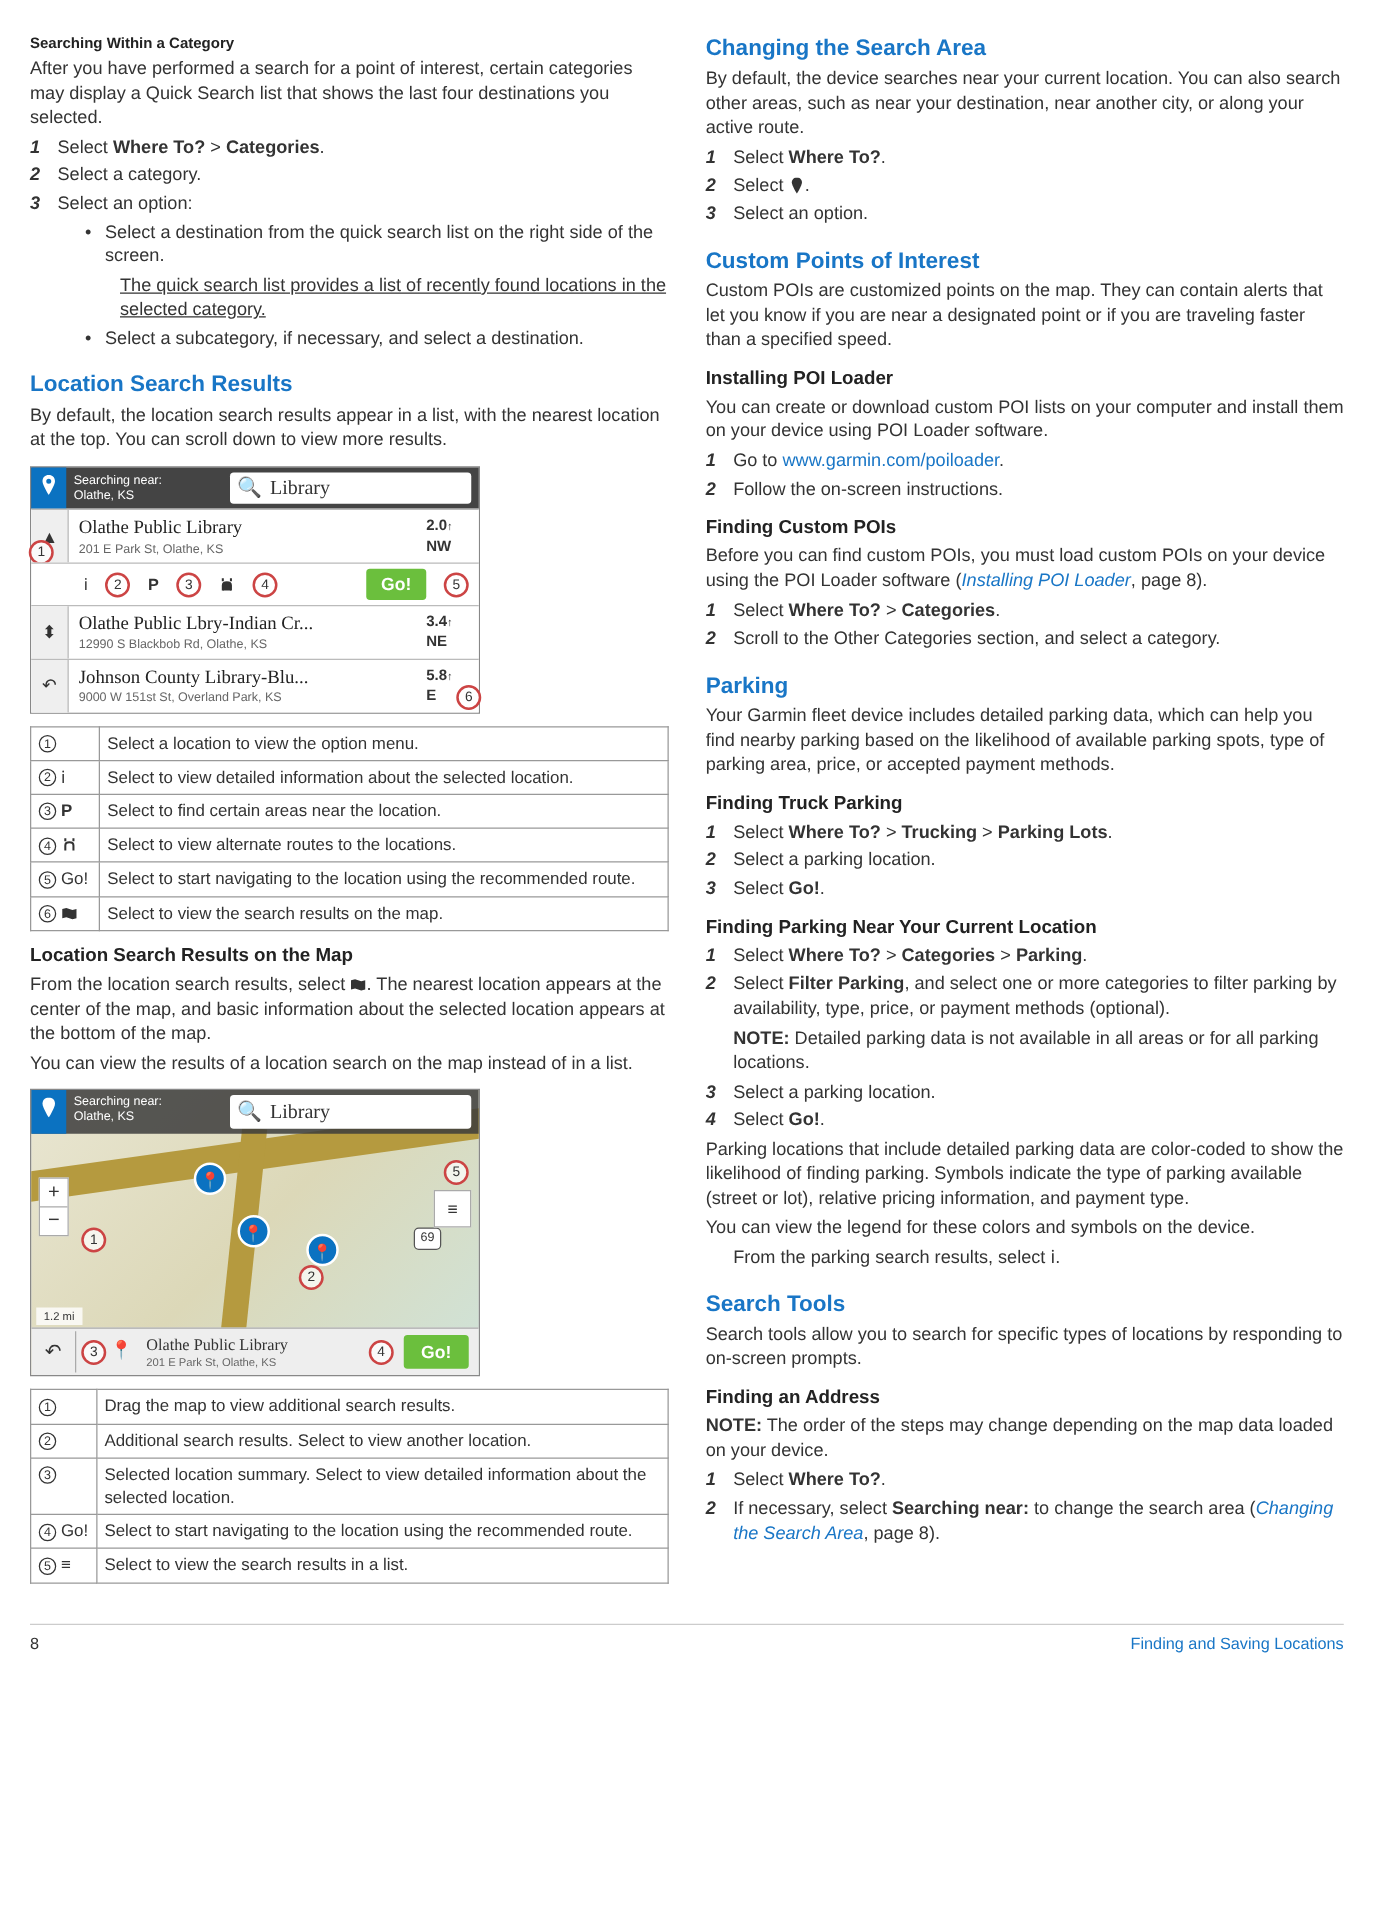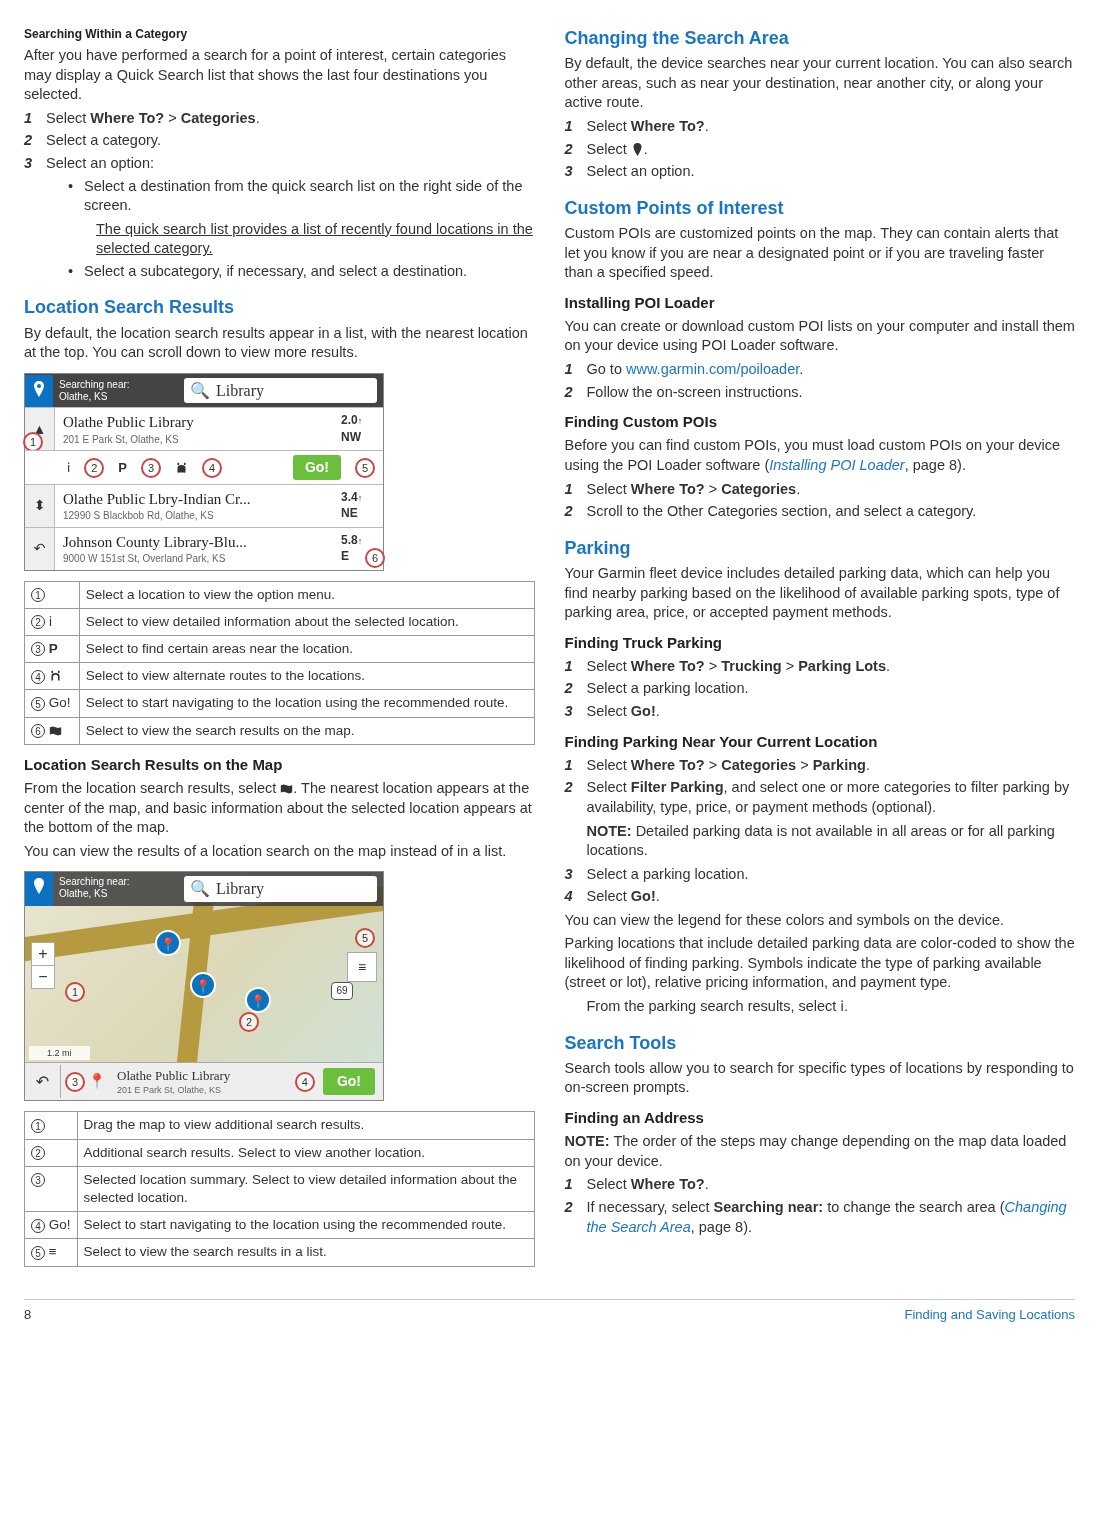--- a/index.html
+++ b/index.html
@@ -46,21 +46,21 @@
   .fig .addr { font-size:10px; color:#666; }
   .fig .dist { width:48px; padding:4px 6px; font-size:12px; font-weight:bold; }
   .fig .iconbar { display:flex; background:#fff; border-top:1px solid #bbb; padding:4px 8px; align-items:center; gap:14px; font-size:13px; }
   .fig .iconbar .sp { flex:1; }
   .fig .go { background:#6bbf3d; color:#fff; padding:3px 12px; border-radius:3px; font-weight:bold; font-size:14px; }
   .mapfig { border:1px solid #888; width:360px; height:230px; margin:10px 0; position:relative; background: linear-gradient(135deg,#e9e6d2 0%, #dcd8b8 50%, #cfe3d9 100%); overflow:hidden; }
   .mapfig .topbar { position:absolute; top:0; left:0; right:0; display:flex; background:rgba(60,60,60,0.85); color:#fff; }
   .mapfig .topbar .search { background:#fff; color:#333; border-radius:3px; margin:4px 6px; padding:2px 6px; font-family: Georgia, serif; font-size:16px; flex:1.6; display:flex; align-items:center; gap:6px;}
   .mapfig .zoom { position:absolute; left:6px; top:70px; background:#fff; border:1px solid #aaa; width:24px; }
   .mapfig .zoom div { text-align:center; font-size:16px; border-bottom:1px solid #aaa; }
-  .mapfig .scale { position:absolute; left:4px; bottom:40px; background:rgba(255,255,255,0.8); font-size:9px; padding:1px 18px; }
+  .mapfig .scale { position:absolute; left:4px; bottom:40px; background:rgba(255,255,255,0.8); font-size:9px; padding:1px 6px; }
   .mapfig .road1 { position:absolute; left:-20px; top:40px; right:-20px; height:24px; background:#b59a3f; transform:rotate(-8deg); }
   .mapfig .road2 { position:absolute; width:20px; top:30px; bottom:30px; left:160px; background:#b59a3f; transform:rotate(6deg); }
   .mapfig .shield { position:absolute; right:30px; top:110px; width:22px; height:18px; background:#fff; border:1px solid #555; border-radius:4px; font-size:10px; text-align:center; line-height:16px; }
   .mapfig .marker { position:absolute; width:26px; height:26px; border-radius:50%; background:#0b72c1; color:#fff; font-size:13px; line-height:26px; text-align:center; border:2px solid #fff; }
   .mapfig .bottom { position:absolute; bottom:0; left:0; right:0; display:flex; background:#eee; border-top:1px solid #aaa; align-items:center; }
   .mapfig .back { width:36px; text-align:center; padding:6px 0; border-right:1px solid #aaa; font-size:16px; }
   .mapfig .info { flex:1; padding:4px 8px; }
   .mapfig .info .t { font-family:Georgia,serif; font-size:13px; }
   .mapfig .info .a { font-size:9px; color:#666; }
   .mapfig .gobtn { background:#6bbf3d; color:#fff; padding:4px 14px; border-radius:3px; margin:5px 8px; font-weight:bold; font-size:14px; }
@@ -298,22 +298,22 @@
     <h3 class="sub">Finding Parking Near Your Current Location</h3>
     <ol class="steps">
       <li><span>Select </span><span class="b">Where To?</span><span> &gt; </span><span class="b">Categories</span><span> &gt; </span><span class="b">Parking</span><span>.</span></li>
       <li><span>Select </span><span class="b">Filter Parking</span><span>, and select one or more categories to filter parking by availability, type, price, or payment methods (optional).</span>
         <p><span class="b">NOTE:</span><span> Detailed parking data is not available in all areas or for all parking locations.</span></p>
       </li>
       <li>Select a parking location.</li>
       <li><span>Select </span><span class="b">Go!</span><span>.</span></li>
     </ol>
 
+    <p>Parking locations that include detailed parking data are color-coded to show the likelihood of finding parking. Symbols indicate the type of parking available (street or lot), relative pricing information, and payment type.</p>
     <p>You can view the legend for these colors and symbols on the device.</p>
-    <p>Parking locations that include detailed parking data are color-coded to show the likelihood of finding parking. Symbols indicate the type of parking available (street or lot), relative pricing information, and payment type.</p>
     <ul class="nobullet">
         <li><span>From the parking search results, select </span><span>ℹ</span><span>.</span></li>
       </ul>
 
     <h2 class="blue-title">Search Tools</h2>
     <p>Search tools allow you to search for specific types of locations by responding to on-screen prompts.</p>
 
     <h3 class="sub">Finding an Address</h3>
     <p><span class="b">NOTE:</span><span> The order of the steps may change depending on the map data loaded on your device.</span></p>
     <ol class="steps">

